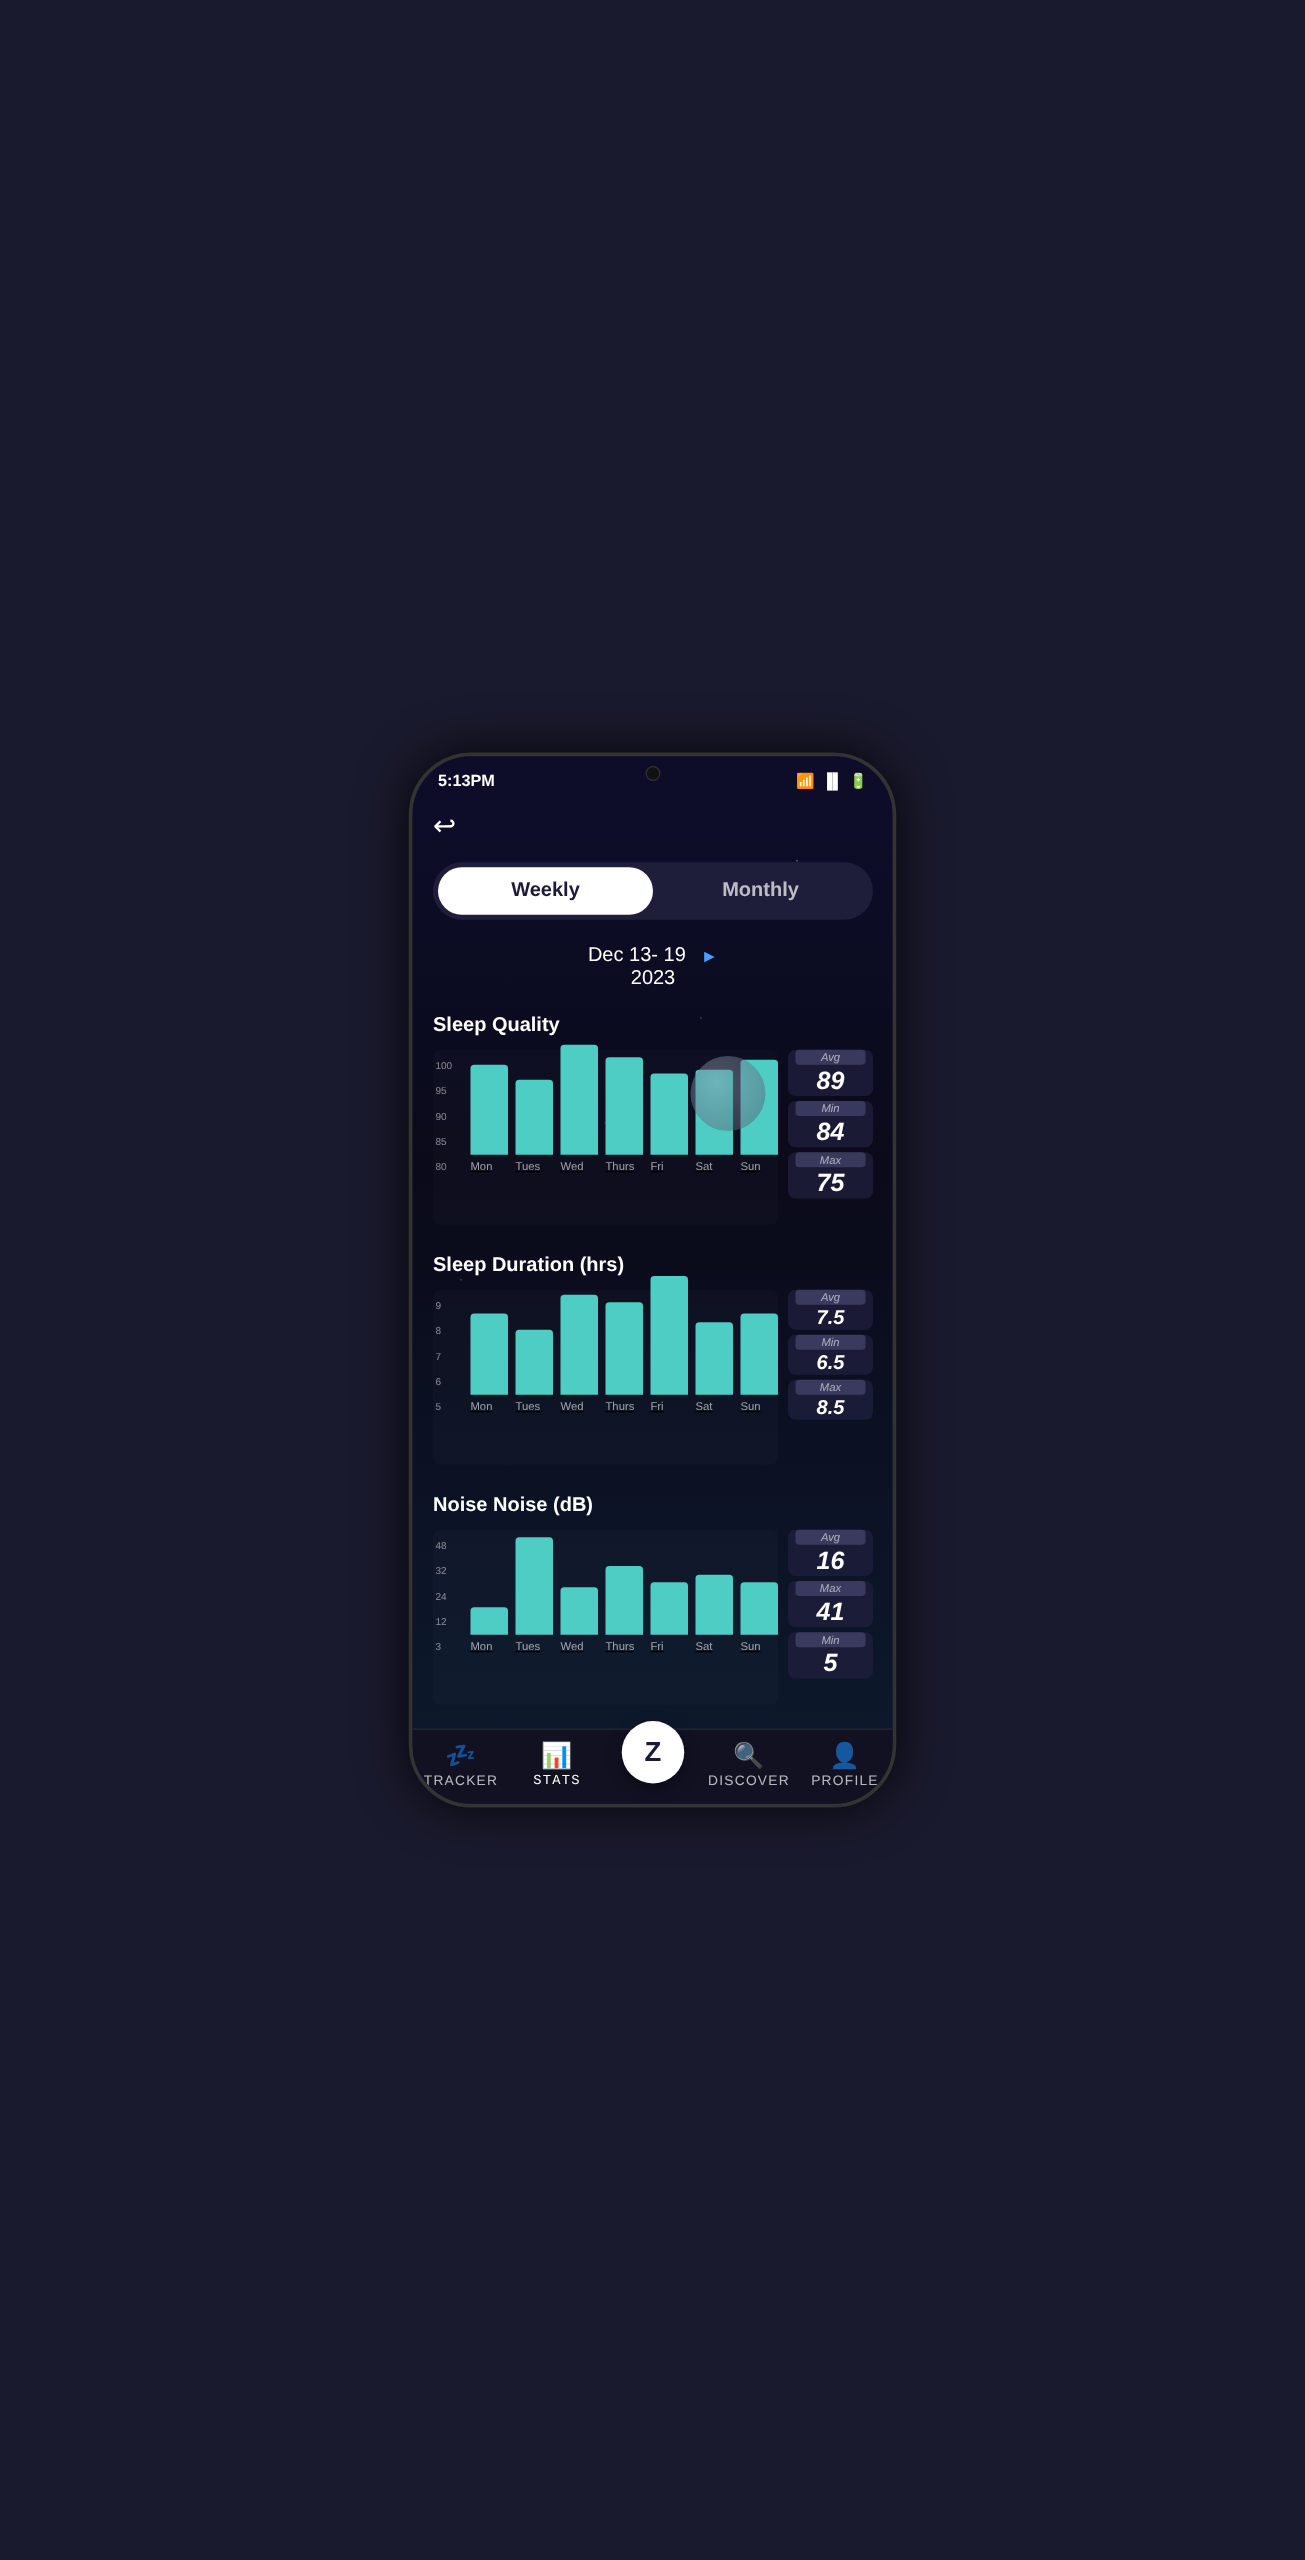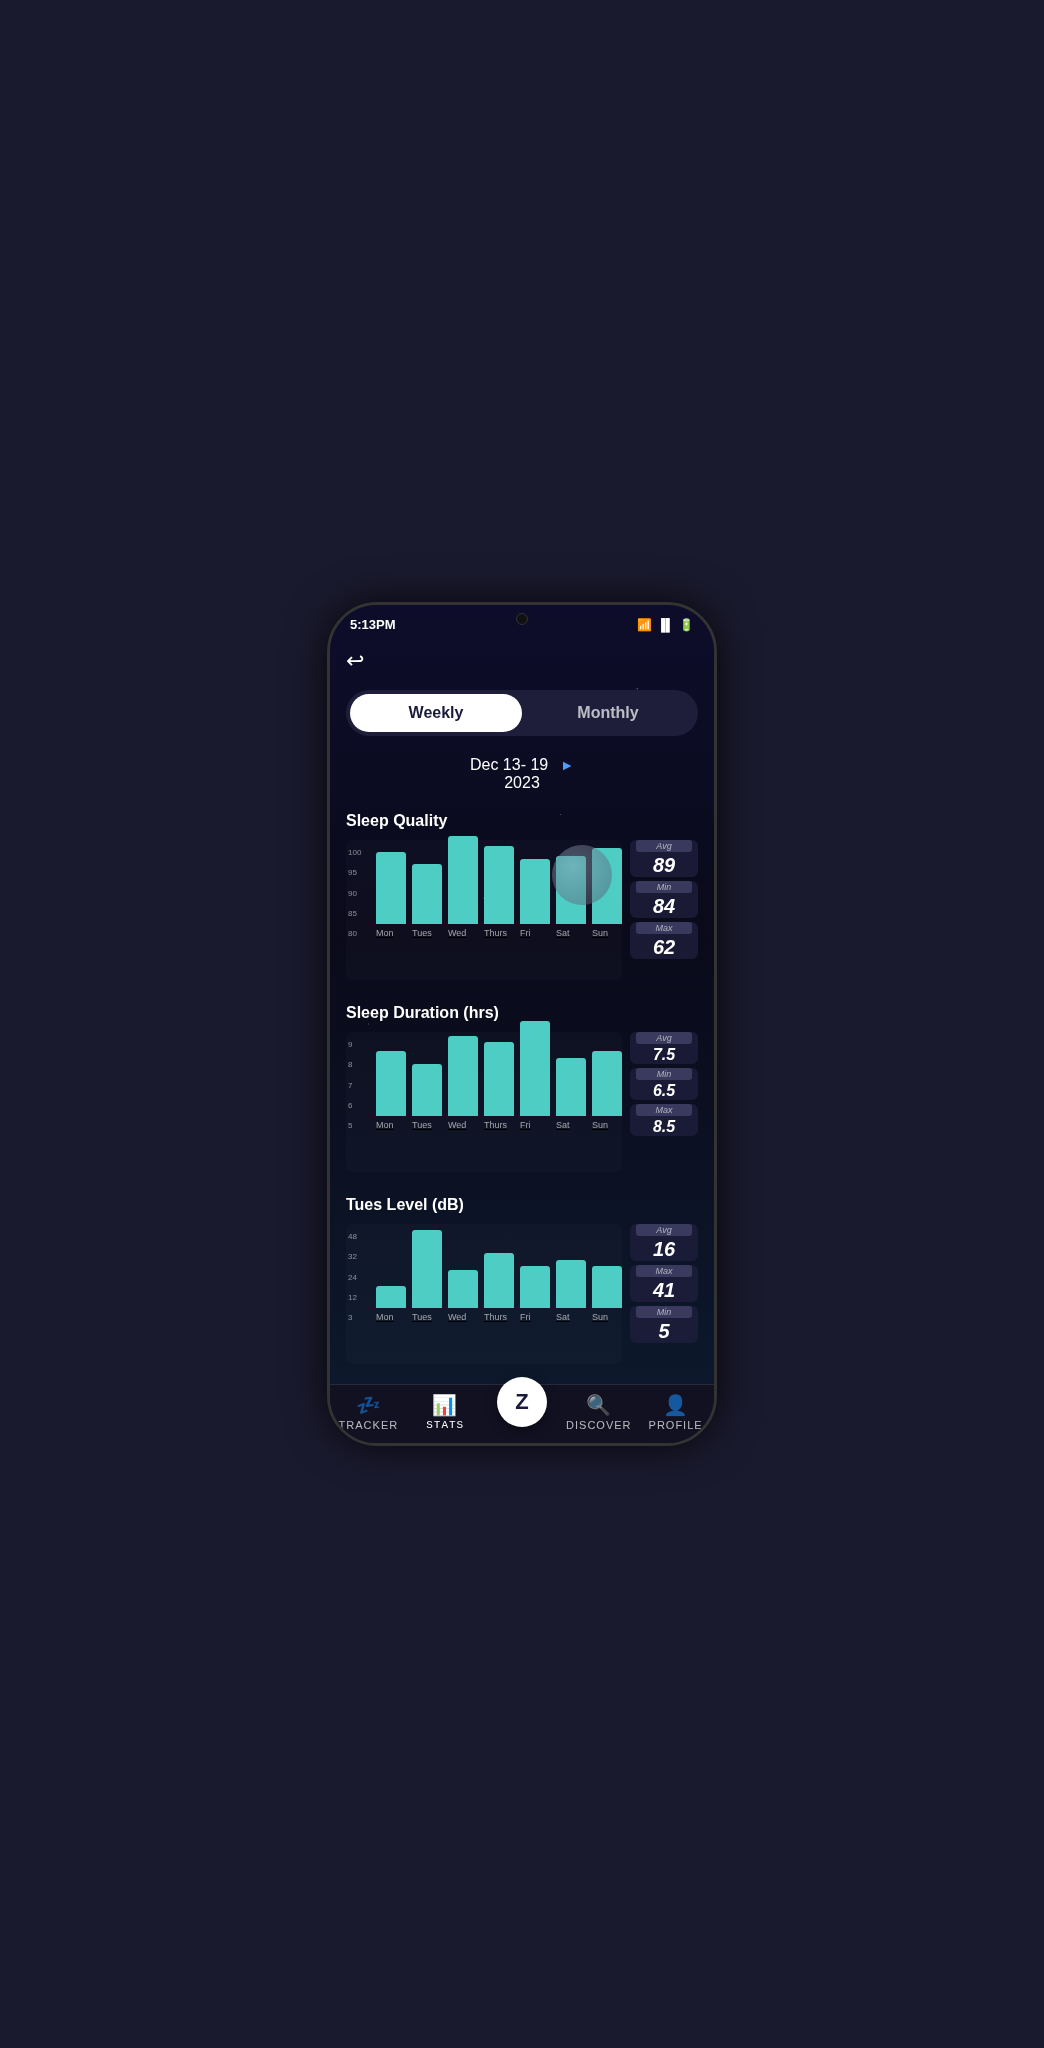--- a/index.html
+++ b/index.html
@@ -405,21 +405,21 @@
             <div class="stat-box">
               <span class="stat-label">Avg</span>
               <span class="stat-value">89</span>
             </div>
             <div class="stat-box">
               <span class="stat-label">Min</span>
               <span class="stat-value">84</span>
             </div>
             <div class="stat-box">
               <span class="stat-label">Max</span>
-              <span class="stat-value">62</span>
+              <span class="stat-value">75</span>
             </div>
           </div>
         </div>
       </div>
 
       <div class="section">
         <div class="section-title">Sleep Duration (hrs)</div>
         <div class="chart-container">
           <div class="chart-area">
             <div class="y-axis">
@@ -471,21 +471,21 @@
             </div>
             <div class="stat-box">
               <span class="stat-label">Max</span>
               <span class="stat-value small">8.5</span>
             </div>
           </div>
         </div>
       </div>
 
       <div class="section">
-        <div class="section-title">Tues Level (dB)</div>
+        <div class="section-title">Noise Noise (dB)</div>
         <div class="chart-container">
           <div class="chart-area">
             <div class="y-axis">
               <span class="y-label">48</span>
               <span class="y-label">32</span>
               <span class="y-label">24</span>
               <span class="y-label">12</span>
               <span class="y-label">3</span>
             </div>
             <div class="chart-bars" id="nl-bars">

